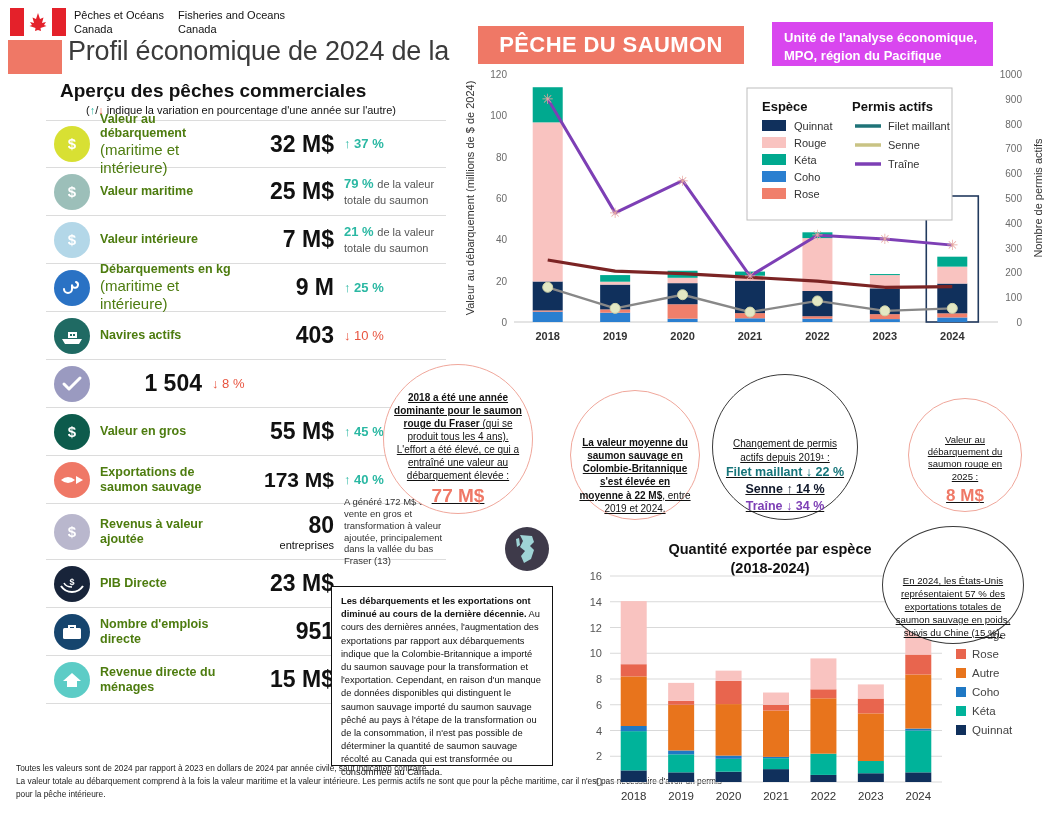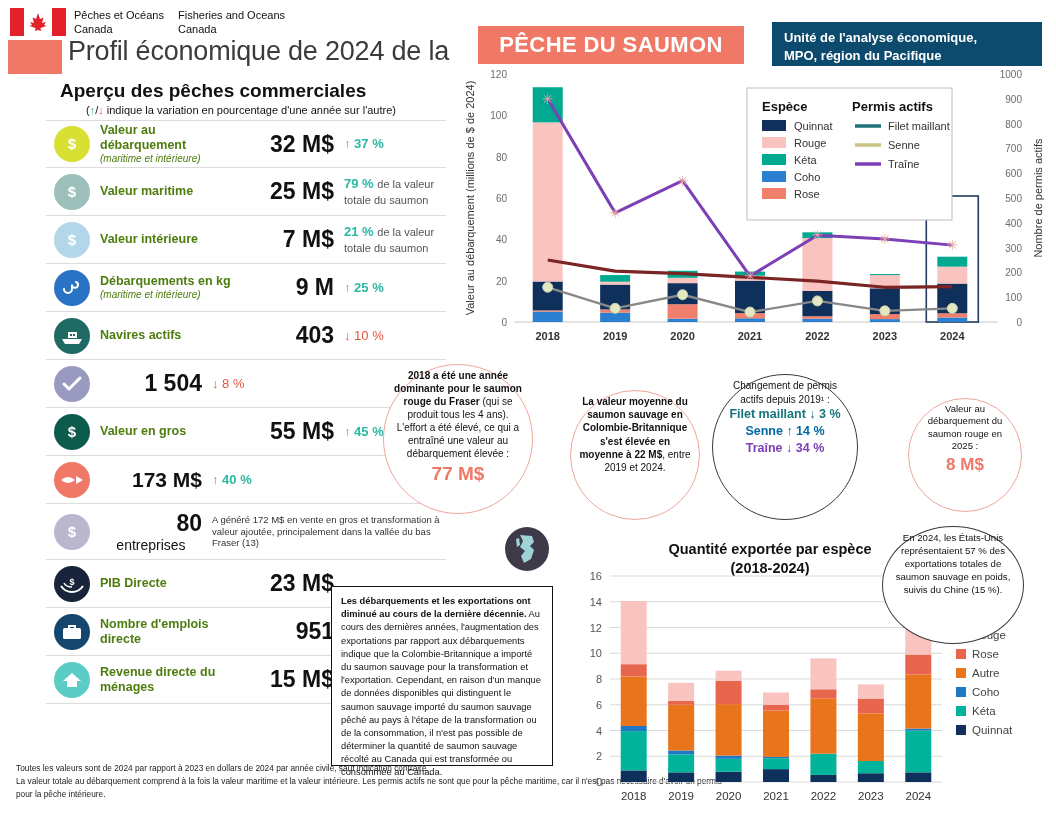--- a/index.html
+++ b/index.html
@@ -13,39 +13,39 @@
   #dept-fr { left:74px; }
   #dept-en { left:178px; }
   #redblock { position:absolute; left:8px; top:40px; width:54px; height:34px; background:#ef7866; }
   #maintitle { position:absolute; left:68px; top:36px; font-size:27px; color:#3b3b3b; font-weight:400; letter-spacing:-0.2px; white-space:nowrap;}
   #speciestitle {
     position:absolute; left:478px; top:26px; width:266px; height:38px; background:#ef7866;
     color:#fff; font-weight:bold; font-size:22px; letter-spacing:.4px;
     display:flex; align-items:center; justify-content:center;
   }
   #unitbox {
-    position:absolute; left:772px; top:22px; width:270px; height:44px; background:#0c4a6e;
+    position:absolute; left:772px; top:22px; width:221px; height:44px; background:#d946ef;
     color:#fff; font-weight:bold; font-size:13px; line-height:1.35; padding:7px 12px;
   }
   
   #panel-title { position:absolute; left:60px; top:80px; font-size:19px; font-weight:bold; color:#111; }
   #panel-sub { position:absolute; left:86px; top:104px; font-size:11px; color:#111; }
   #panel-sub .up { color:#2bb8a3; }
   #panel-sub .dn { color:#e8543f; }
   #stats { position:absolute; left:46px; top:120px; width:400px; }
   .stat { display:flex; align-items:center; border-bottom:1px solid #dcdcdc; position:relative; }
   .stat:first-child { border-top:1px solid #dcdcdc; }
   .ico { width:36px; height:36px; border-radius:50%; flex:0 0 36px; margin:0 10px 0 8px;
          display:flex; align-items:center; justify-content:center; color:#fff; font-weight:bold; font-size:17px;}
   .ico svg { display:block; }
   .slabel { flex:0 0 132px; font-size:12.5px; font-weight:bold; color:#4d7c0f; line-height:1.18; }
-  .slabel .sub { font-weight:normal; font-size:10px;font-style:italic; }
+  .slabel .sub { font-weight:normal; font-size:15px; }
   .sval { flex:0 0 102px; text-align:right; font-size:23px; font-weight:bold; color:#111; white-space:nowrap; }
   .sval.small { font-size:21px; }
-  .sval .unitsub { display:block; font-size:14px; font-weight:normal; text-align:center; }
+  .sval .unitsub { display:block; font-size:11px; font-weight:normal; text-align:right; }
   .schange { flex:1; padding-left:10px; font-size:13px; line-height:1.18; }
   .schange .up { color:#2bb8a3; font-weight:bold; }
   .schange .dn { color:#e8543f; font-weight:normal; }
   .schange .note { color:#555; font-weight:normal; font-size:11px; }
   .schange .tiny { color:#333; font-weight:normal; font-size:9.5px; line-height:1.25; display:block;}
   
   #textbox {
     position:absolute; left:331px; top:586px; width:222px; height:180px;
     border:1.4px solid #111; background:#fff; padding:8px 9px; font-size:9.3px;
     line-height:1.42; color:#111; z-index:6;
@@ -56,31 +56,31 @@
   
   #foot { position:absolute; left:16px; top:762px; width:720px; font-size:8.3px; line-height:1.55; color:#222; }
   
   #chart1 { position:absolute; left:462px; top:66px; width:594px; height:300px; }
   #chart1 svg { display:block; }
   
   #chart2 { position:absolute; left:562px; top:534px; width:494px; height:282px; }
   #chart2-title { position:absolute; left:600px; top:540px; width:340px; text-align:center;
                   font-size:14.5px; font-weight:bold; color:#111; line-height:1.3;}
   
-  .bubble { position:absolute; border-radius:50%; display:flex; align-items:flex-start; justify-content:center;
-            text-align:center; background:#fff; }
+  .bubble { position:absolute; border-radius:50%; display:flex; align-items:flex-end; justify-content:center;
+            text-align:center; background:#fff;text-decoration:underline; }
   .bubble .inner { padding:4px 8px; }
   #bub1 { left:383px; top:364px; width:150px; height:150px; border:1.2px solid #f0a79b; font-size:10px; line-height:1.3; color:#111;}
   #bub1 b { font-weight:bold; }
   #bub1 .big { color:#ef7866; font-size:19px; font-weight:bold; display:block; margin-top:2px;}
   #bub2 { left:570px; top:390px; width:130px; height:130px; border:1.2px solid #f0a79b; font-size:10px; line-height:1.32; color:#111;}
   #bub2 b { font-weight:bold;margin-top:17px; }
   #bub3 { left:712px; top:374px; width:146px; height:146px; border:1.2px solid #3a3a3a; font-size:10px; line-height:1.35; color:#111;}
   #bub3 .l1 { color:#16757a; font-weight:bold; font-size:12.5px; }
-  #bub3 .l2 { color:#0369a1; font-weight:bold; font-size:12.5px; }
+  #bub3 .l2 { color:#0f172a; font-weight:bold; font-size:12.5px; }
   #bub3 .l3 { color:#7d3fb5; font-weight:bold; font-size:12.5px; }
   #bub4 { left:908px; top:398px; width:114px; height:114px; border:1.2px solid #f0a79b; font-size:9.5px; line-height:1.3; color:#111;}
   #bub4 .big { color:#ef7866; font-size:17px; font-weight:bold; display:block; margin-top:2px;}
   #bub5 { left:882px; top:526px; width:142px; height:118px; border:1.2px solid #3a3a3a; font-size:9.6px; line-height:1.36; color:#111; z-index:5;}
 </style>
 </head>
 <body>
 
 <svg id="flag" viewBox="0 0 56 28">
   <rect x="0" y="0" width="14" height="28" fill="#e4212a"></rect>
@@ -173,29 +173,31 @@
       <div class="sval">55 M$</div>
       <div class="schange"><span class="up">↑ 45 %</span></div>
     </div>
     <div class="stat" style="height: 48px;">
       <div class="ico" style="background: rgb(239, 120, 102);">
         <svg width="26" height="14" viewBox="0 0 26 14">
           <path d="M2 7 q7 -6 14 0 q-7 6 -14 0 Z" fill="#fff"></path>
           <path d="M17 3 L24 7 L17 11 Z" fill="#fff"></path>
         </svg>
       </div>
+      <div class="slabel">Exportations de saumon sauvage</div>
       <div class="sval small">173 M$</div>
       <div class="schange"><span class="up">↑ 40 %</span></div>
     </div>
     <div class="stat" style="height: 56px;">
       <div class="ico" style="background: rgb(185, 183, 205);">
         <svg width="20" height="20" viewBox="0 0 20 20">
           <text x="10" y="15" font-size="15" font-weight="bold" fill="#fff" text-anchor="middle" font-family="Liberation Sans, sans-serif">$</text>
         </svg>
       </div>
+      <div class="slabel">Revenus à valeur ajoutée</div>
       <div class="sval">80<span class="unitsub">entreprises</span></div>
       <div class="schange">
         <span class="tiny">A généré 172 M$ en vente en gros et transformation à valeur ajoutée, principalement dans la vallée du bas Fraser (13)</span>
       </div>
     </div>
     <div class="stat" style="height: 48px;">
       <div class="ico" style="background: rgb(24, 36, 58);">
         <svg width="26" height="20" viewBox="0 0 26 20">
           <text x="13" y="11" font-size="9" font-weight="bold" fill="#fff" text-anchor="middle" font-family="Liberation Sans, sans-serif">$</text>
           <path d="M2 12 q4 6 11 6 q7 0 11 -6" stroke="#fff" stroke-width="2" fill="none"></path>
@@ -444,21 +446,21 @@
 </div>
   </div>
 <div class="bubble" id="bub2">
     <div class="inner">
   <b>La valeur moyenne du saumon sauvage en Colombie-Britannique s'est élevée en moyenne à 22 M$</b><span>, entre 2019 et 2024.</span>
 </div>
   </div>
 <div class="bubble" id="bub3">
     <div class="inner">
   <span>Changement de permis actifs depuis 2019¹ :</span><br>
-  <span class="l1">Filet maillant ↓ 3 %</span><br>
+  <span class="l1">Filet maillant ↓ 22 %</span><br>
   <span class="l2">Senne ↑ 14 %</span><br>
   <span class="l3">Traîne ↓ 34 %</span>
 </div>
   </div>
 <div class="bubble" id="bub4">
     <div class="inner">
   <span>Valeur au débarquement du saumon rouge en 2025 :</span>
   <span class="big">8 M$</span>
 </div>
   </div>

